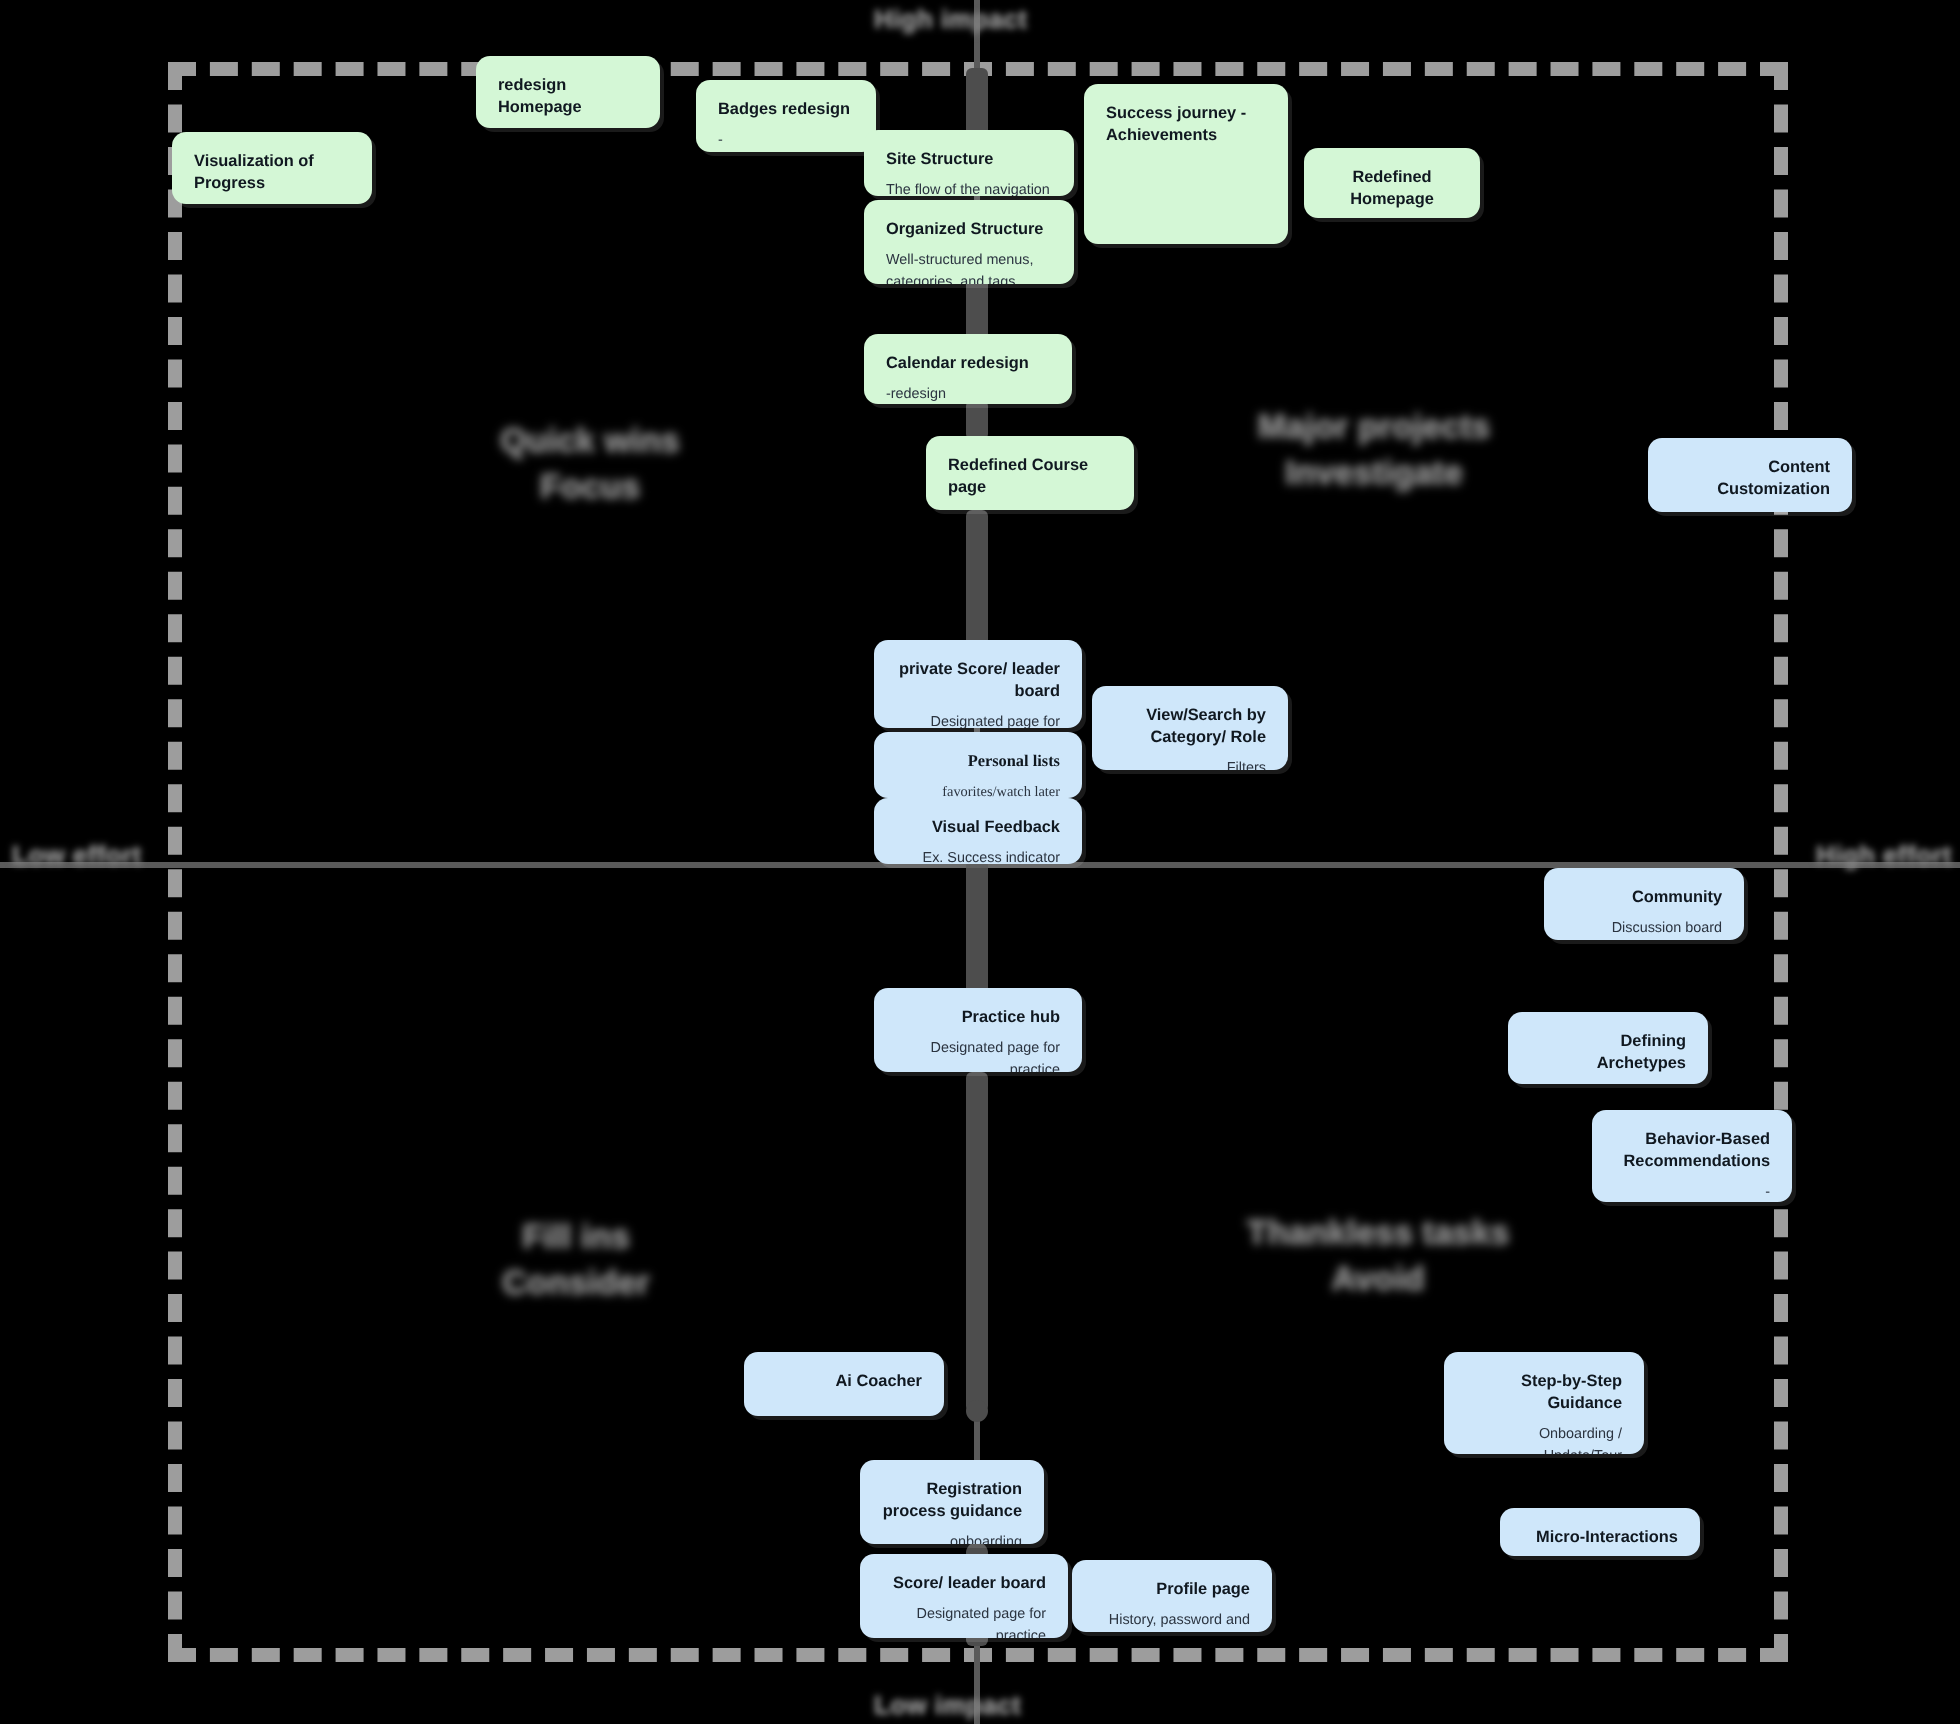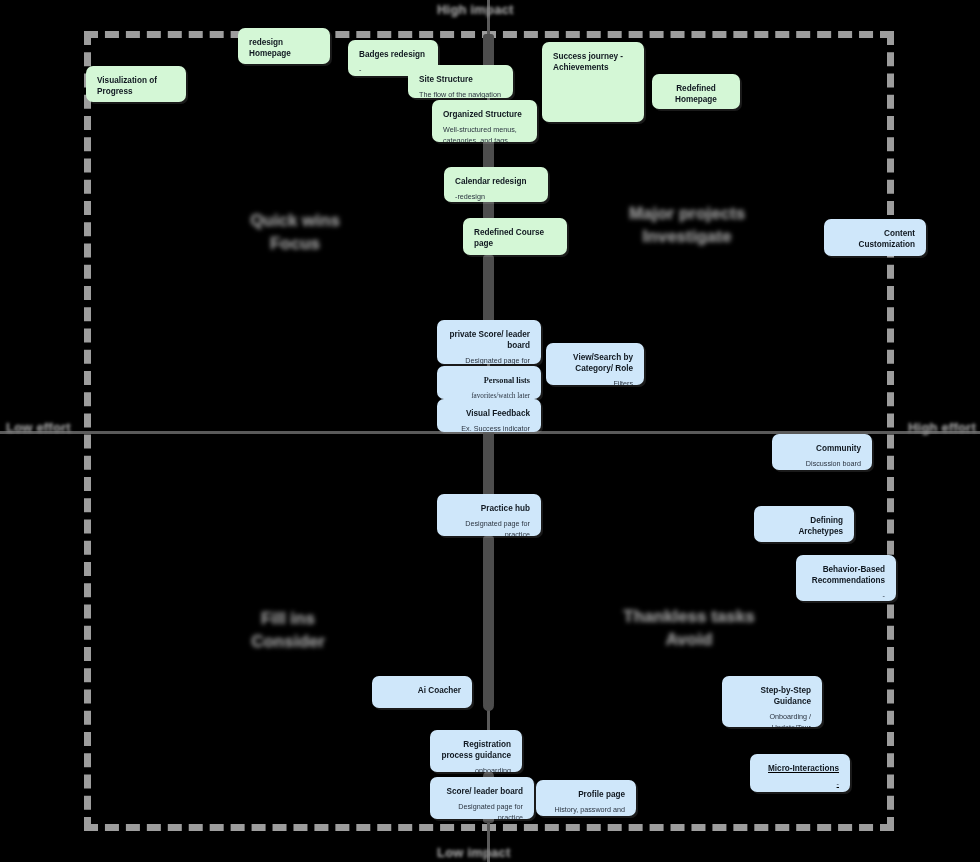--- a/index.html
+++ b/index.html
@@ -163,42 +163,42 @@
   <div class="card green" style="left:86px; top:66px; width:100px; height:36px;">
     <div class="title">Visualization of Progress</div>
 
   </div>
 
   <div class="card green" style="left:348px; top:40px; width:90px; height:36px;">
     <div class="title">Badges redesign</div>
     <div class="body">-</div>
   </div>
 
-  <div class="card green" style="left:408px; top:65px; width:105px; height:33px;">
+  <div class="card green" style="left:432px; top:65px; width:105px; height:33px;">
     <div class="title">Site Structure</div>
     <div class="body">The flow of the navigation on site</div>
   </div>
 
   <div class="card green" style="left:432px; top:100px; width:105px; height:42px;">
     <div class="title">Organized Structure</div>
     <div class="body">Well-structured menus,
 categories, and tags</div>
   </div>
 
   <div class="card green" style="left:542px; top:42px; width:102px; height:80px;">
     <div class="title">Success journey  -
 Achievements</div>
   </div>
 
   <div class="card green" style="left:652px; top:74px; width:88px; height:35px;text-align:center;">
     <div class="title">Redefined Homepage</div>
 
   </div>
 
-  <div class="card green" style="left:444px; top:167px; width:104px; height:35px;">
+  <div class="card green" style="left:432px; top:167px; width:104px; height:35px;">
     <div class="title">Calendar redesign</div>
     <div class="body">-redesign</div>
   </div>
 
   <div class="card green" style="left:463px; top:218px; width:104px; height:37px;">
     <div class="title">Redefined Course page</div>
     <div class="body">-</div>
   </div>
 
   <div class="card blue" style="left:824px; top:219px; width:102px; height:37px;">
@@ -261,21 +261,21 @@
 
 Second impression</div>
   </div>
 
   <div class="card blue" style="left:430px; top:730px; width:92px; height:42px;">
     <div class="title">Registration process
 guidance</div>
     <div class="body">onboarding</div>
   </div>
 
-  <div class="card blue" style="left:750px; top:754px; width:100px; height:38px;text-decoration:underline;">
+  <div class="card blue" style="left:750px; top:754px; width:100px; height:24px;">
     <div class="title">Micro-Interactions</div>
     <div class="body">-</div>
   </div>
 
   <div class="card blue" style="left:430px; top:777px; width:104px; height:42px;">
     <div class="title">Score/ leader board</div>
     <div class="body">Designated page for practice
 practices</div>
   </div>
 

